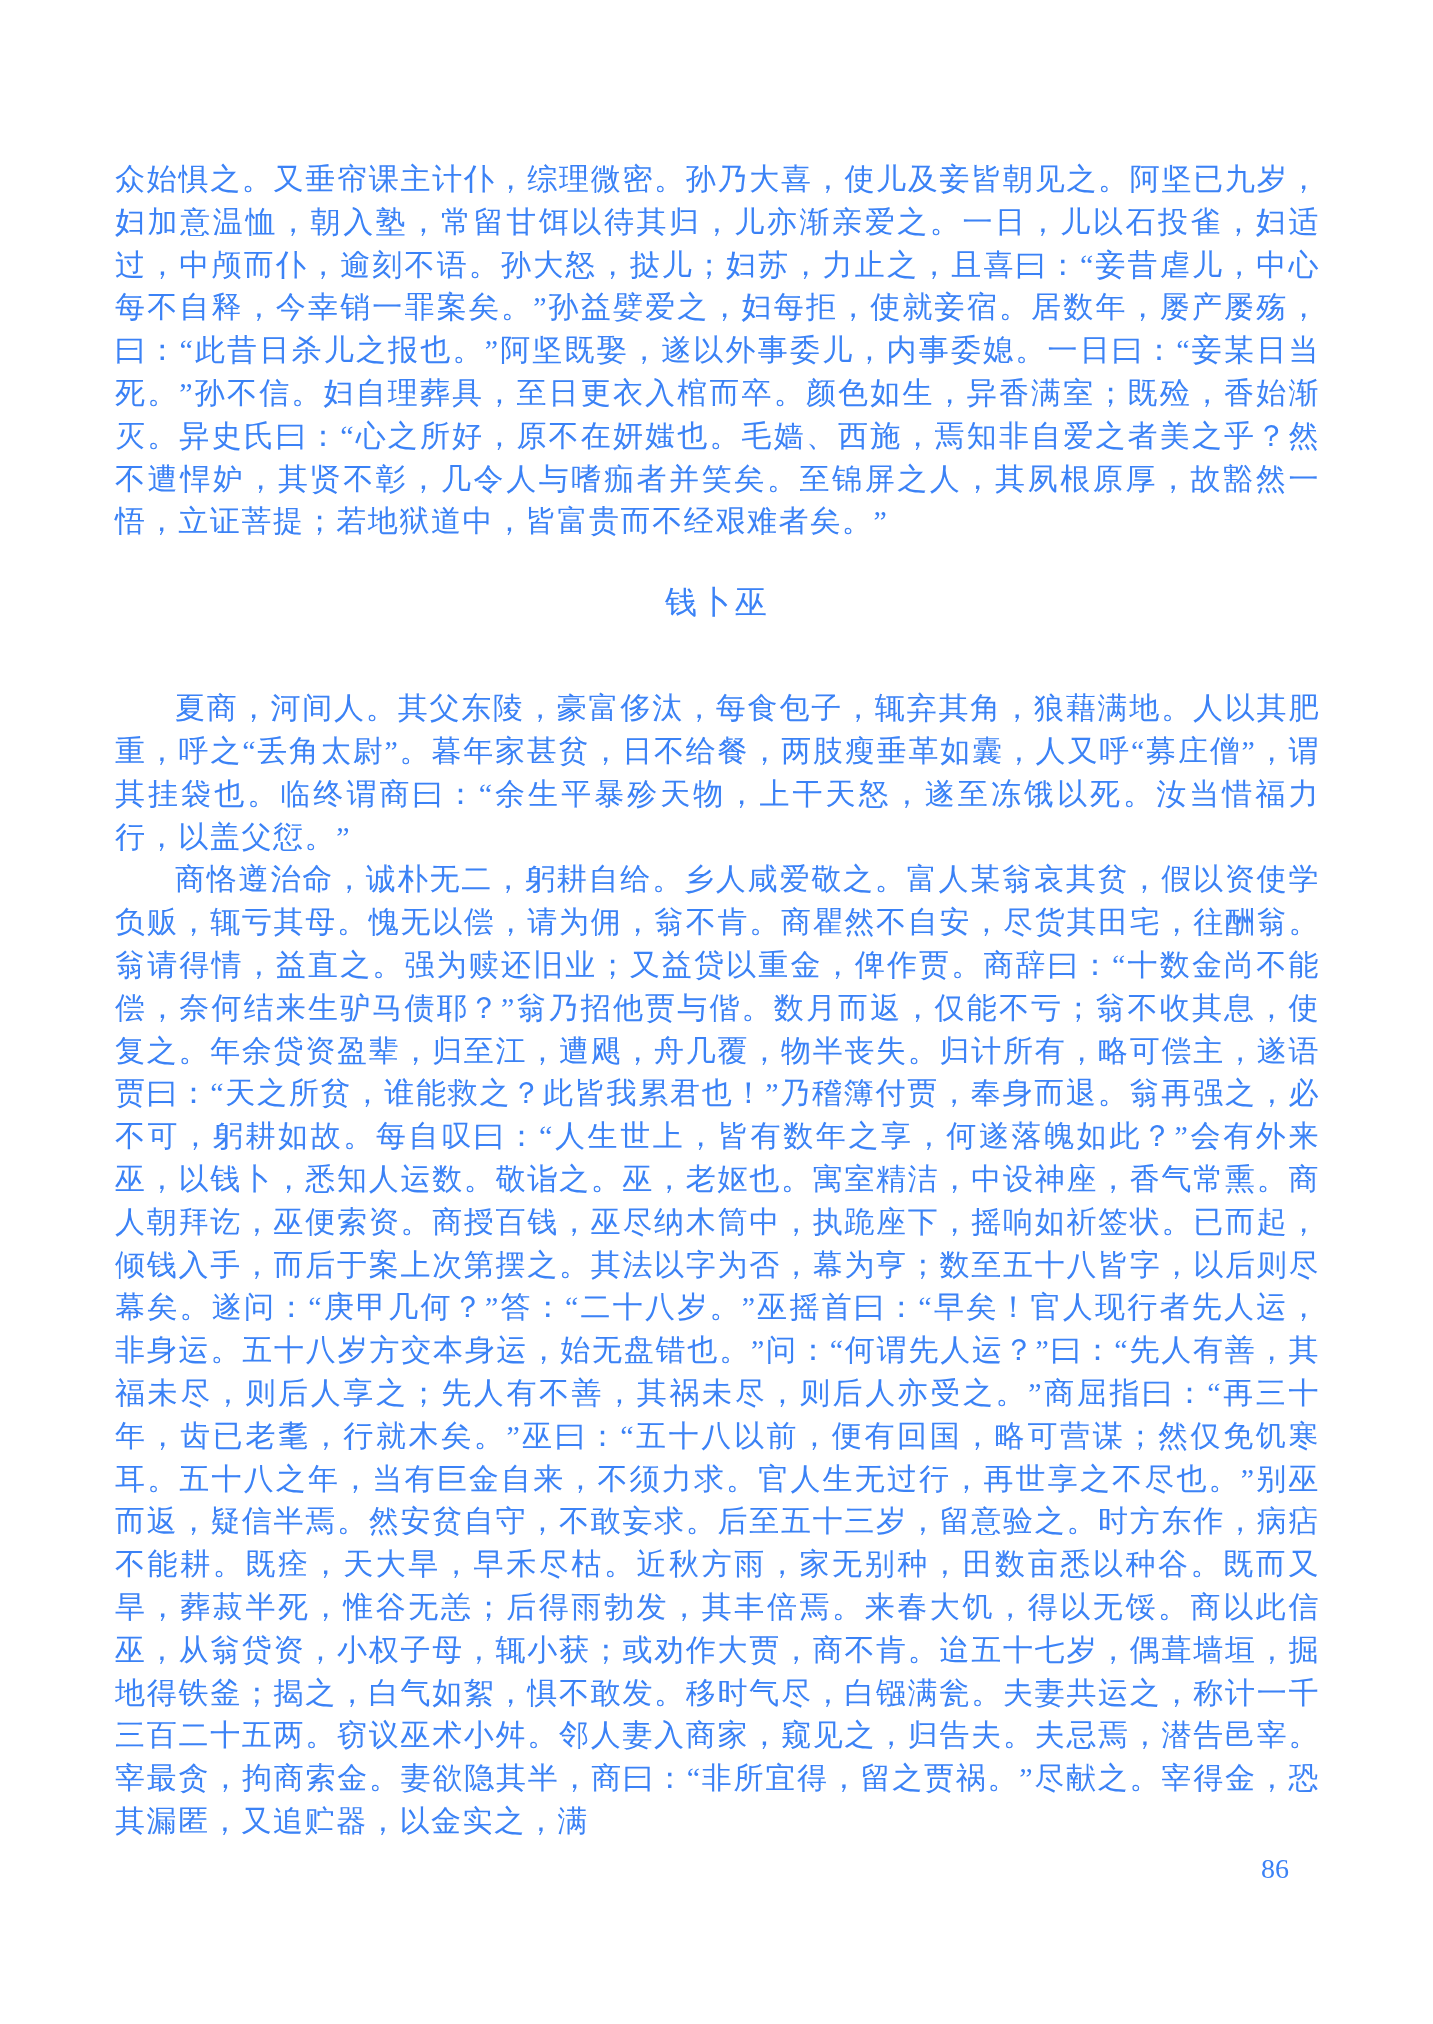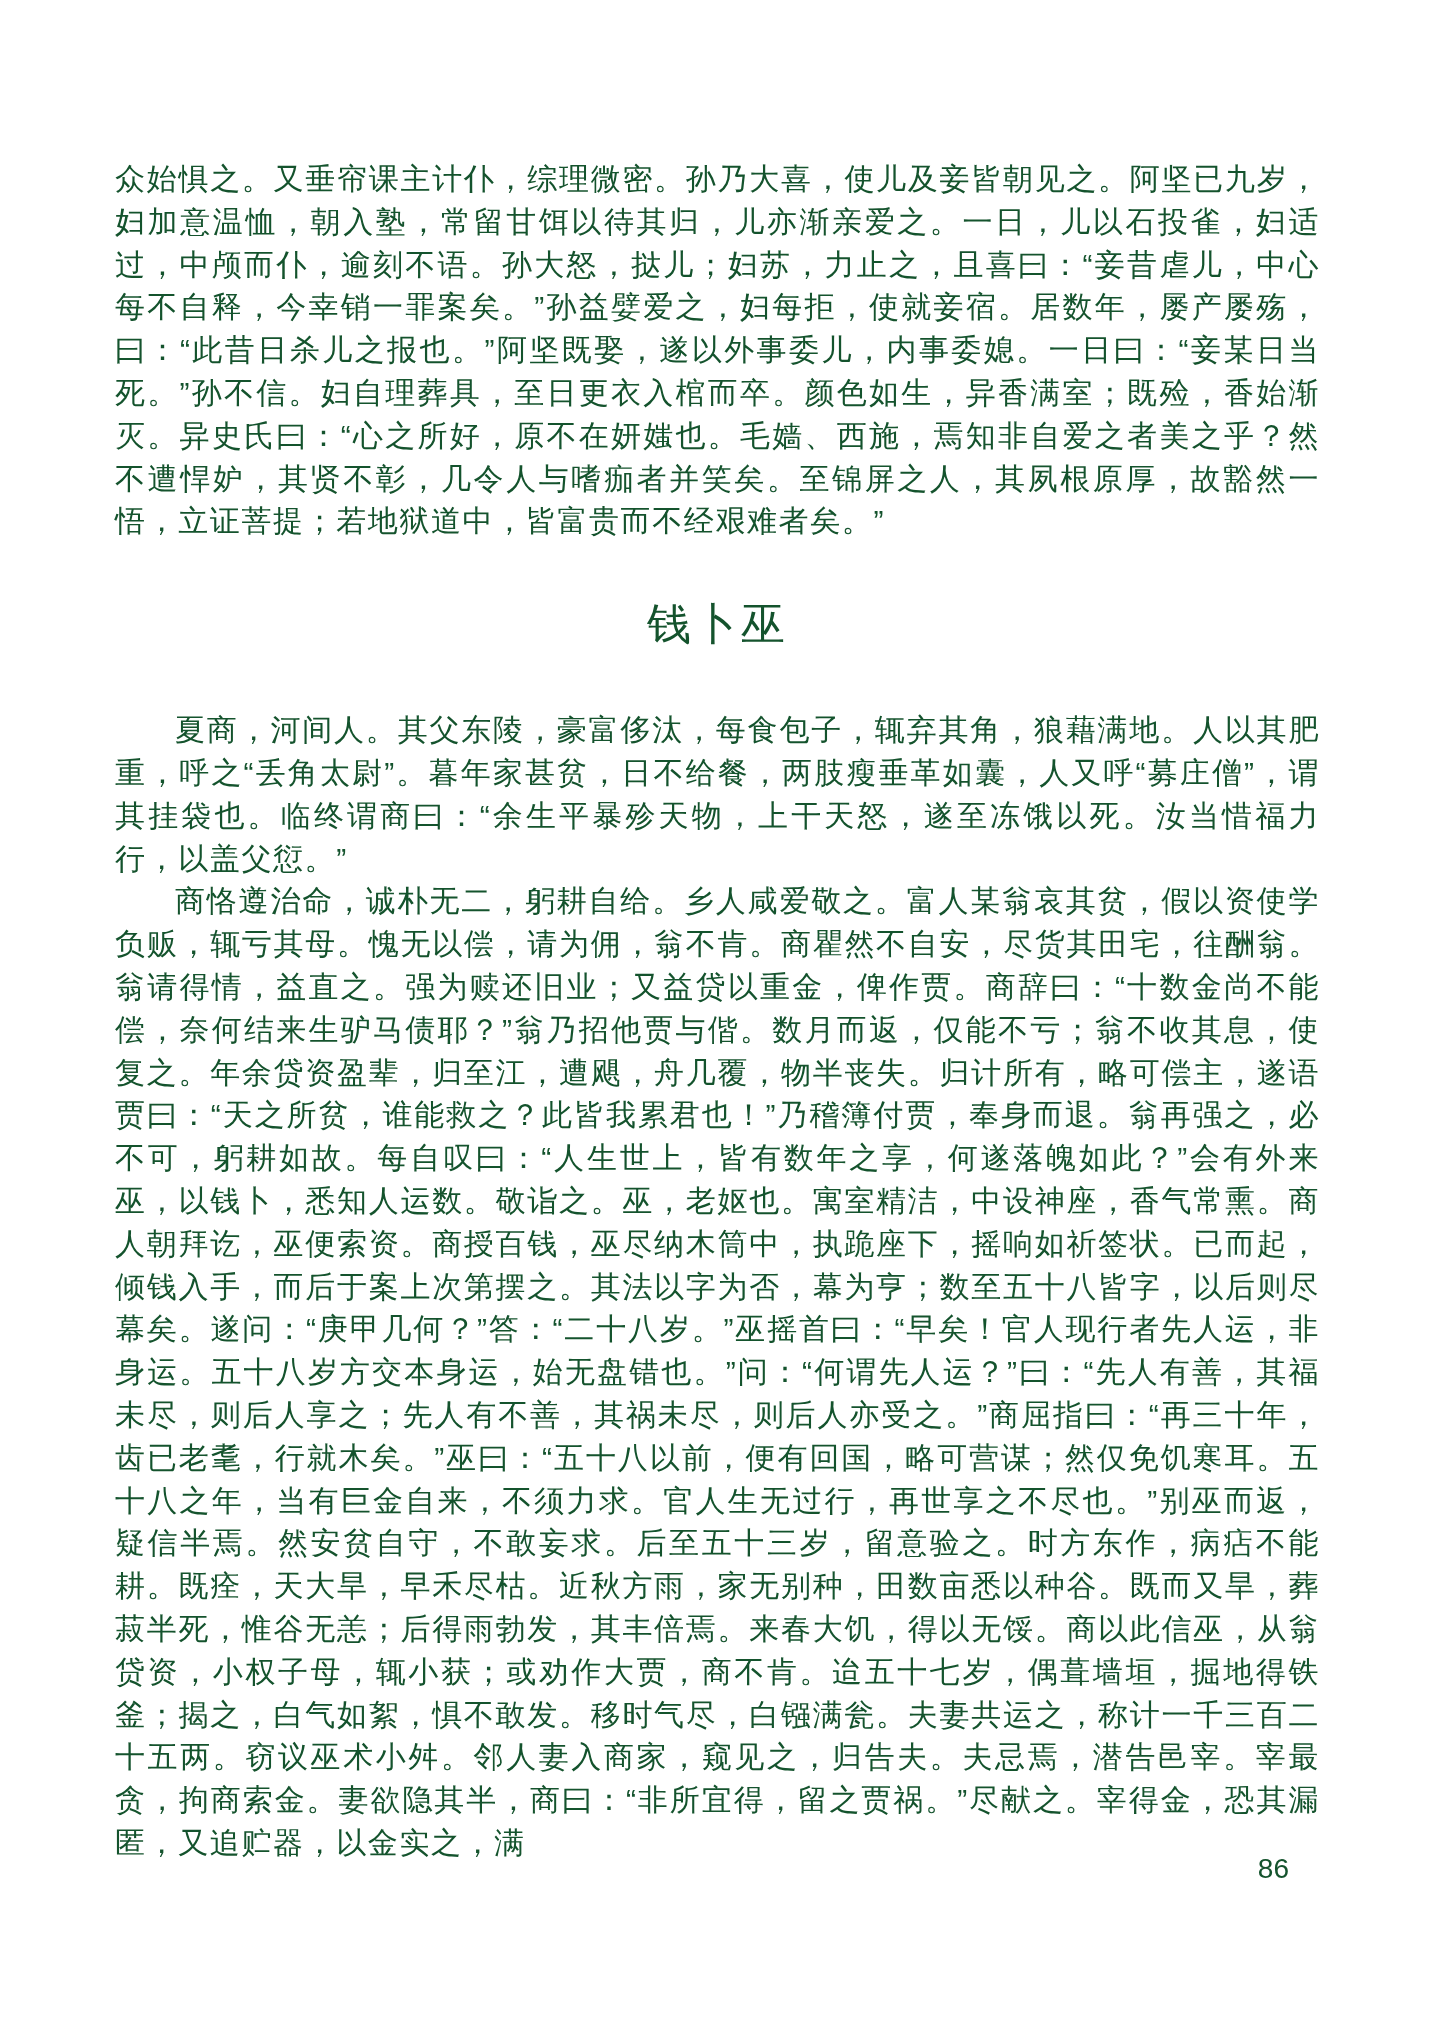--- a/index.html
+++ b/index.html
@@ -5,22 +5,22 @@
   html, body {
     margin: 0;
     padding: 0;
     background: #ffffff;
   }
   .page {
     position: relative;
     width: 1433px;
     height: 2024px;
     background: #ffffff;
-    font-family: Liberation Sans, sans-serif;
-    color: #14532d;
+    font-family: Liberation Serif, serif;
+    color: #3b82f6;
     overflow: hidden;
   }
   .content {
     position: absolute;
     top: 0;
     left: 115px;
     width: 1205px;
     padding-top: 158px;
   }
   .para {
@@ -29,22 +29,22 @@
     line-height: 42.8px;
     letter-spacing: 1.6px;
     text-align: justify;
     text-justify: inter-ideograph;
     word-break: break-all;
   }
   .para.indent {
     text-indent: 2em;
   }
   .story-title {
-    margin: 50px 0 54px 0;
-    font-size: 44px;
+    margin: 28px 0 54px 0;
+    font-size: 32px;
     line-height: 62px;
     font-weight: normal;
     letter-spacing: 3px;
     text-align: center;
   }
   .page-number {
     position: absolute;
     top: 1852px;
     right: 144px;
     font-size: 28px;

